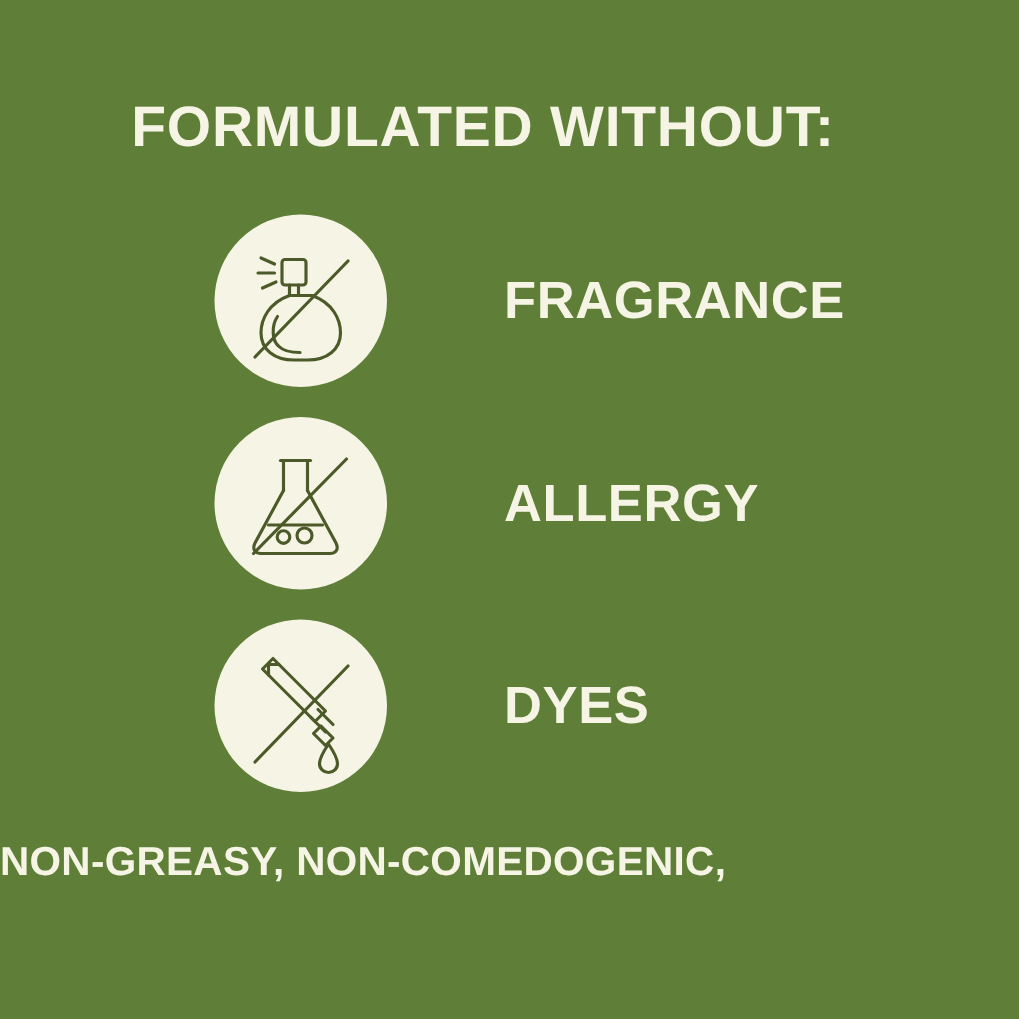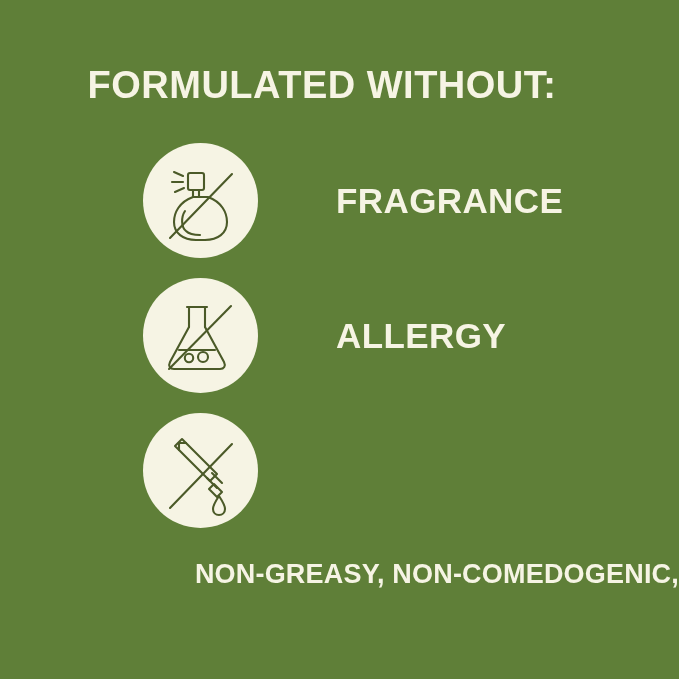--- a/index.html
+++ b/index.html
@@ -87,21 +87,21 @@
     font-size: 35px;
     font-weight: 700;
     letter-spacing: 0.4px;
     white-space: nowrap;
   }
   .footer {
     position: absolute;
     top: 558px;
     left: 0;
     width: 679px;
-    text-align: right;
+    text-align: left;
     color: #f6f4e4;
     font-size: 27px;
     font-weight: 700;
     line-height: 1.24;
     letter-spacing: 0.2px;
   }
   .footer div { white-space: nowrap; }
 </style>
 </head>
 <body>
@@ -167,20 +167,21 @@
           <path class="ico-stroke" d="M64 65 L74 75"></path>
           <path class="ico-stroke" d="M69 60 L79 70"></path>
 
           <path class="ico-stroke" d="M71 71 L79 79 L74 84 L66 76 Z"></path>
 
           <path class="ico-stroke" d="M76 83 C72 89 70 93 70 96 C70 99.5 72.6 102 76 102 C79.4 102 82 99.5 82 96 C82 93 80 89 76 83 Z"></path>
 
           <path class="ico-slash" d="M27 95 L89 31"></path>
         </svg>
       </div>
+      <div class="row-label">DYES</div>
     </div>
 
   </div>
 
   <div class="footer">
     <div>NON-GREASY, NON-COMEDOGENIC,</div>
   </div>
 
 </div>
 

